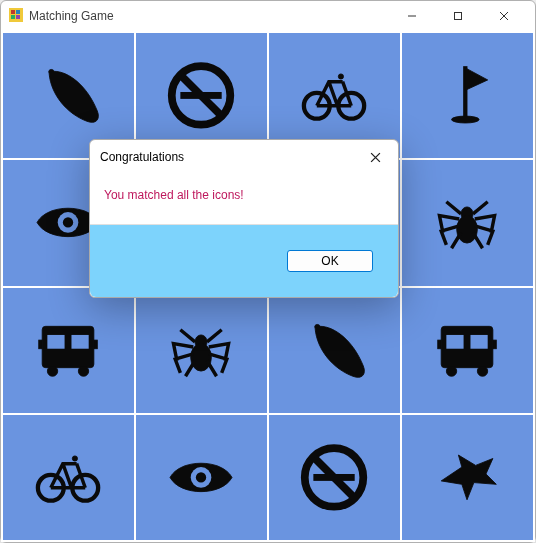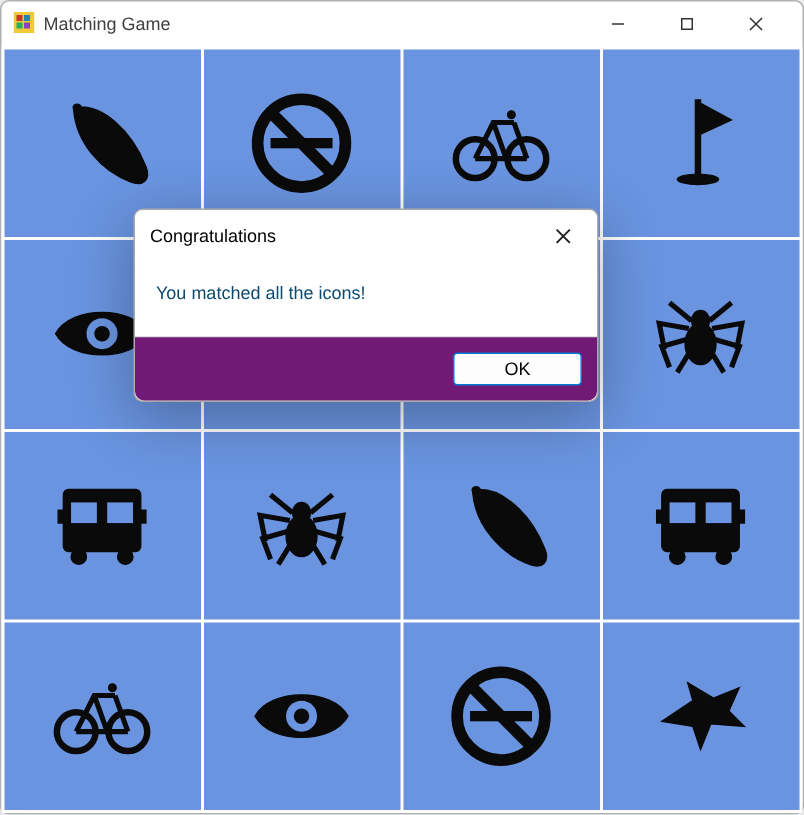--- a/index.html
+++ b/index.html
@@ -75,25 +75,25 @@
   }
   .dialog-title span { flex: 1; }
   .dialog-close {
     width: 26px; height: 22px;
     display: flex; align-items: center; justify-content: center;
   }
   .dialog-close svg { width: 11px; height: 11px; }
   .dialog-body {
     padding: 14px 14px 22px 14px;
     font-size: 12px;
-    color: #0c4a6e;
+    color: #be185d;
   }
   .dialog-footer {
-    background: #701a75;
-    padding: 10px;
+    background: #7dd3fc;
+    padding: 25px;
     display: flex; justify-content: flex-end;
     border-top: 1px solid #e0e0e0;
     border-radius: 0 0 6px 6px;
   }
   .ok-btn {
     min-width: 86px; height: 22px;
     background: #fdfdfd;
     border: 1px solid #0078d4;
     border-radius: 3px;
     font-size: 12px;

